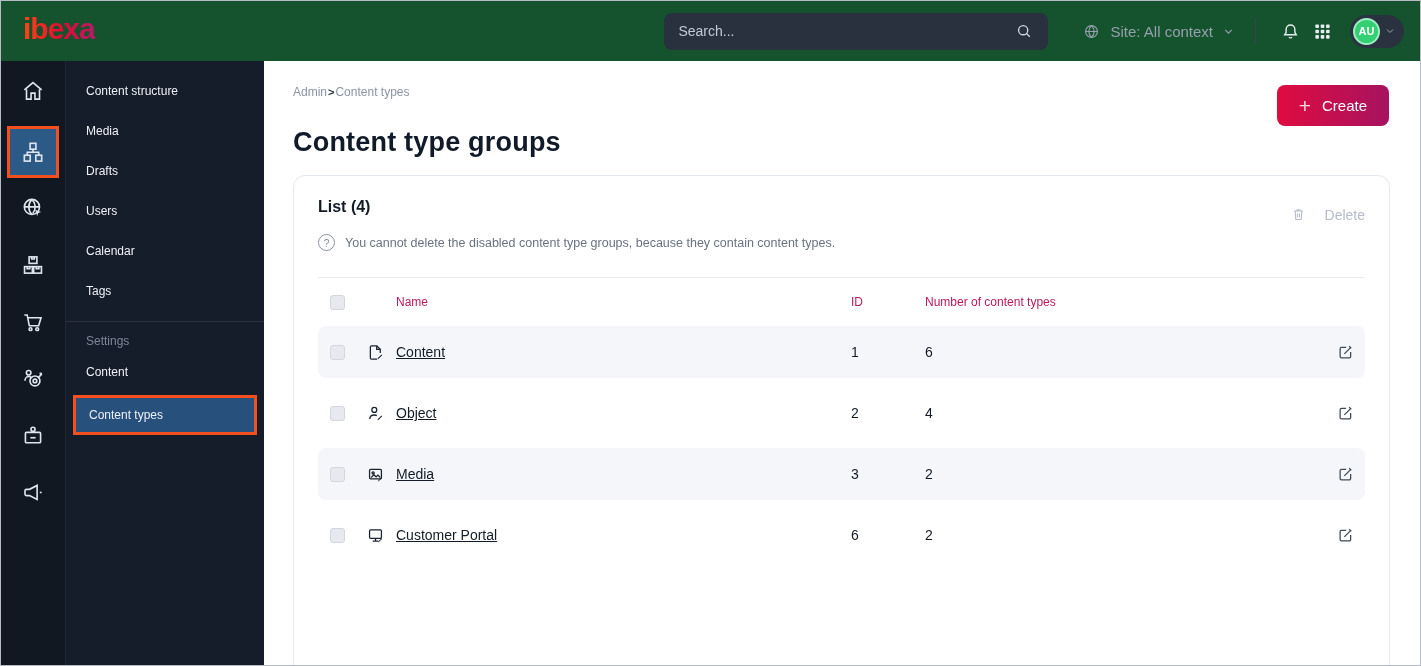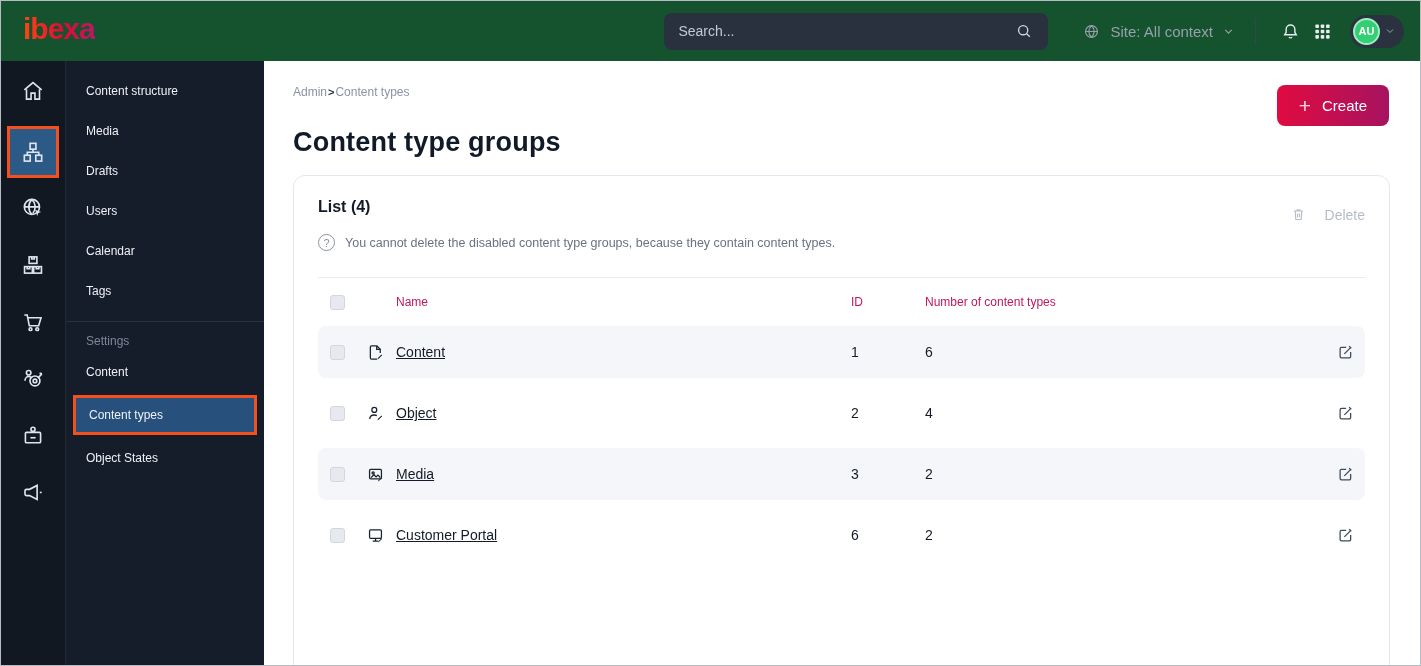--- a/index.html
+++ b/index.html
@@ -241,21 +241,20 @@
         <div class="menu-item">Calendar</div>
         <div class="menu-item">Tags</div>
       </div>
     <div class="panel-divider"></div>
     <div class="settings-label">Settings</div>
     <div>
         <div class="menu-item">Content</div>
         <div class="menu-annotation">
           <div class="menu-item active">Content types</div>
         </div>
-        <div class="menu-item">Object States</div>
       </div>
   </nav>
 
   <main class="main">
     <div class="breadcrumb">
       <span>Admin</span>
       <span class="sep">&gt;</span>
       <span>Content types</span>
     </div>
 

